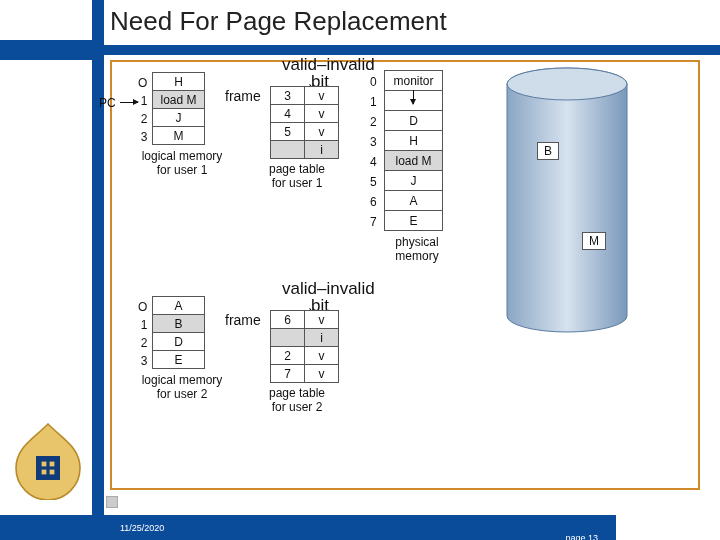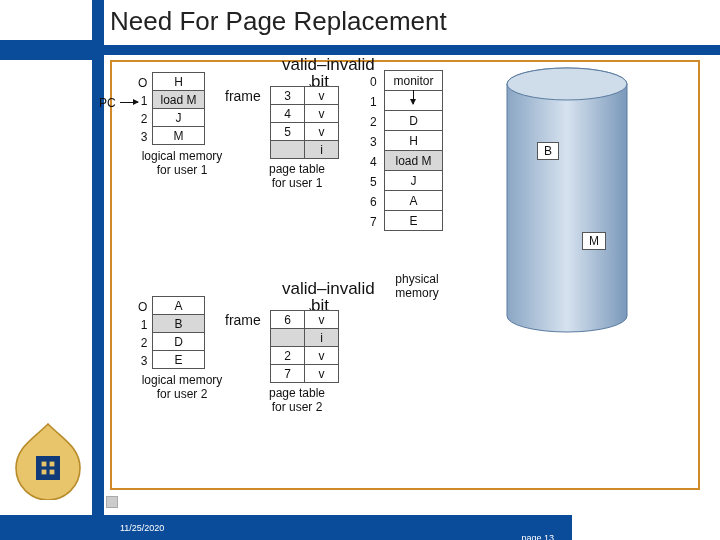--- a/index.html
+++ b/index.html
@@ -6,21 +6,21 @@
   html, body { width: 720px; height: 540px; font-family: Arial, sans-serif; background: #fff; overflow: hidden; }
   .slide { width: 720px; height: 540px; position: relative; background: #fff; }
   .vstripe { position: absolute; left: 92px; top: 0; width: 12px; height: 540px; background: #0a4b9a; }
   .hstripe { position: absolute; left: 0; top: 45px; width: 720px; height: 10px; background: #0a4b9a; }
   .hstripe-left { position: absolute; left: 0; top: 40px; width: 92px; height: 20px; background: #0a4b9a; }
   .title { position: absolute; left: 110px; top: 6px; font-size: 26px; color: #222; }
   .content { position: absolute; left: 110px; top: 60px; width: 590px; height: 430px; border: 2px solid #d08a2a; background: #fff; }
   .logo { position: absolute; left: 8px; top: 420px; width: 80px; height: 80px; }
   .logo svg { width: 80px; height: 80px; }
   .sq { position: absolute; left: 106px; top: 496px; width: 12px; height: 12px; background: #ccc; border: 1px solid #aaa; }
-  .footer { position: absolute; left: 0; top: 515px; width: 572px; height: 25px; background: #0a4b9a; color: #fff; font-size: 9px; display: flex; align-items: center; }
+  .footer { position: absolute; left: 0; top: 515px; width: 616px; height: 25px; background: #0a4b9a; color: #fff; font-size: 9px; display: flex; align-items: center; }
   .footer .date { margin-left: 120px; }
   .footer .course { position: absolute; left: 50%; transform: translateX(-50%); }
   .footer .page { position: absolute; right: 18px; margin-top: 20px; }
   .inner { position: relative; width: 100%; height: 100%; font-size: 12px; color: #111; }
   .tbl { position: absolute; border-collapse: collapse; }
   .tbl td { border: 1px solid #555; text-align: center; height: 18px; min-width: 34px; padding: 0 4px; background: #fff; }
   .tbl td.hl { background: #d8d8d8; }
   .idx { position: absolute; text-align: right; font-size: 12px; }
   .lbl { position: absolute; font-size: 12px; text-align: center; white-space: nowrap; }
   .pc { position: absolute; font-size: 12px; }
@@ -134,21 +134,21 @@
             </tr>
         <tr>
               <td style="height:20px;">A</td>
             </tr>
         <tr>
               <td style="height:20px;">E</td>
             </tr>
       </tbody>
         </table>
       <div class="varrow" style="left:301px; top:28px; height:14px;"></div>
-      <div class="lbl" style="left:270px; top:173px; width:70px; white-space:pre;margin-top:37px;">physical
+      <div class="lbl" style="left:270px; top:173px; width:70px; white-space:pre;">physical
 memory</div>
 
       <div class="idx" style="left:26px; top:236px; line-height:18px;">
         <div>O</div>
         <div>1</div>
         <div>2</div>
         <div>3</div>
       </div>
       <table class="tbl" style="left:40px; top:234px;">
         <tbody>

